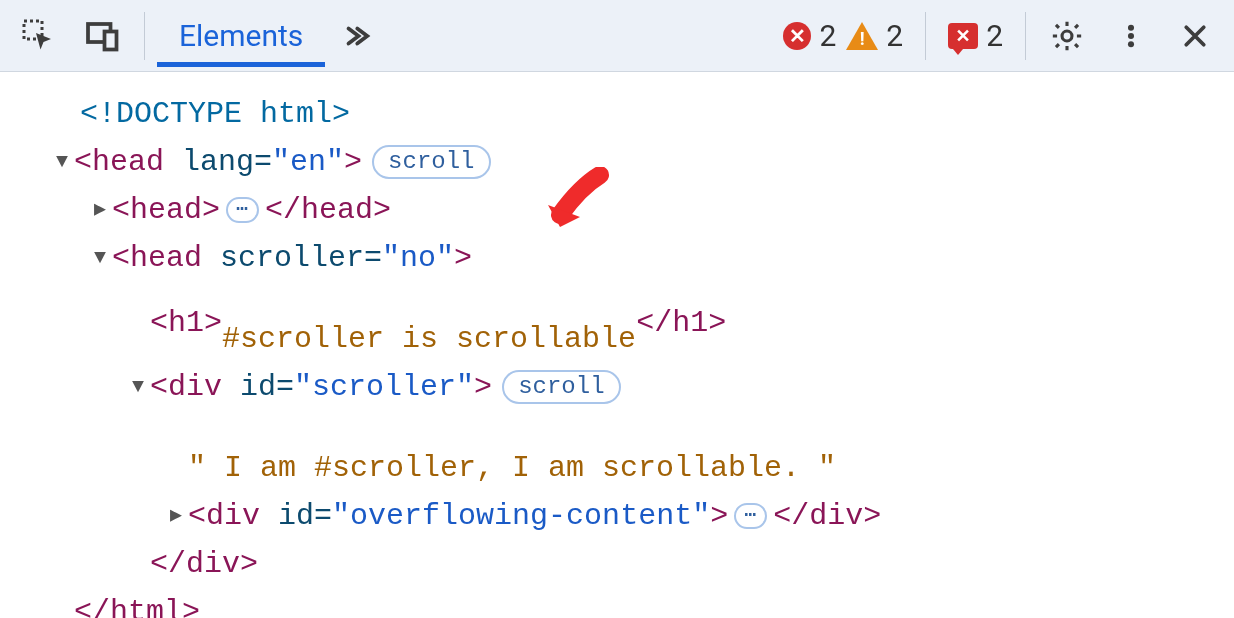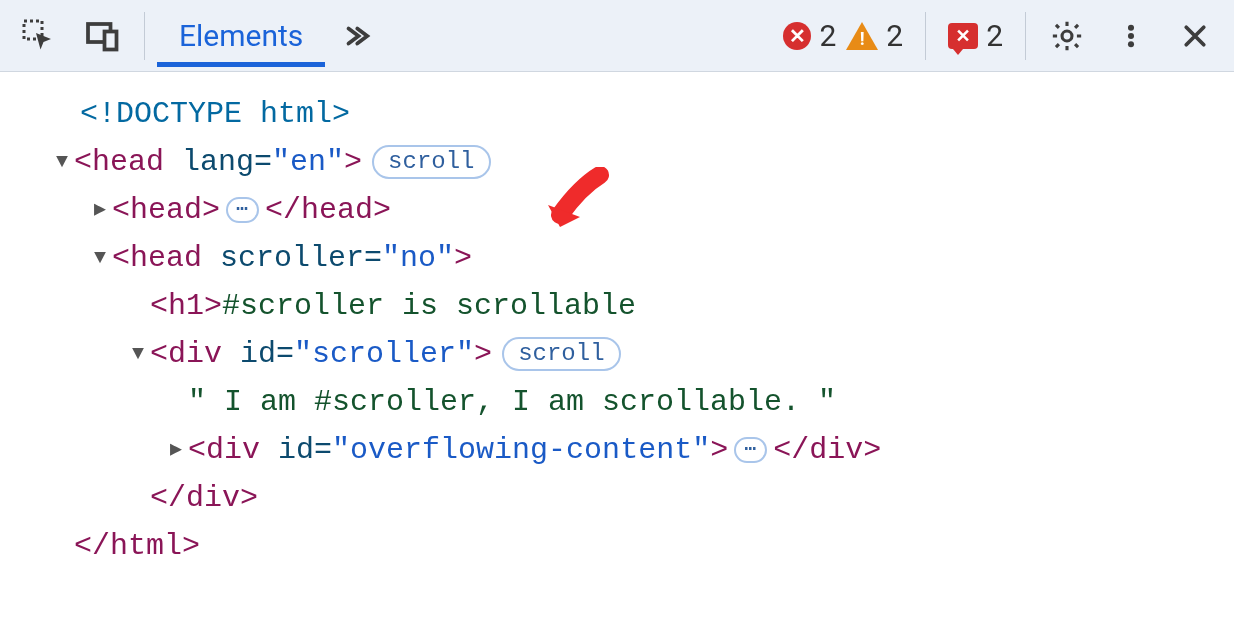--- a/index.html
+++ b/index.html
@@ -143,21 +143,21 @@
     color: #555;
     font-size: 20px;
     text-align: center;
     cursor: pointer;
     user-select: none;
   }
   .gray { color: #0369a1; margin-left: 6px; }
   .tag { color: #8a1557; }
   .attrname { color: #0c4a6e; }
   .attrval { color: #1a5ac6; }
-  .txt { color: #14532d; }
+  .txt { color: #a16207; margin-top: 33px; }
   .pill {
     display: inline-flex;
     align-items: center;
     border: 2px solid #a9c5ea;
     border-radius: 18px;
     padding: 8px 14px;
     height: 34px;
     font-size: 24px;
     color: #2f5f9e;
     margin-left: 10px;
@@ -272,21 +272,21 @@
   </div>
 
   <div class="row">
     <span class="indent" style="width:76px"></span>
     <span class="wedge">▼</span>
     <span class="tag">&lt;</span><span class="tag">head</span><span> </span><span class="attrname">scroller</span><span class="attrname">=</span><span class="attrval">"no"</span><span class="tag">&gt;</span>
   </div>
 
   <div class="row">
     <span class="indent" style="width:138px"></span>
-    <span class="tag">&lt;</span><span class="tag">h1</span><span class="tag">&gt;</span><span class="txt">#scroller is scrollable</span>
+    <span class="tag">&lt;</span><span class="tag">h1</span><span class="tag">&gt;</span><span class="txt">#scroller is scrollable</span><span class="tag">&lt;/h1&gt;</span>
   </div>
 
   <div class="row">
     <span class="indent" style="width:114px"></span>
     <span class="wedge">▼</span>
     <span class="tag">&lt;</span><span class="tag">div</span><span> </span><span class="attrname">id</span><span class="attrname">=</span><span class="attrval">"scroller"</span><span class="tag">&gt;</span>
     <span class="pill"><span>scroll</span></span>
   </div>
 
   <div class="row">

